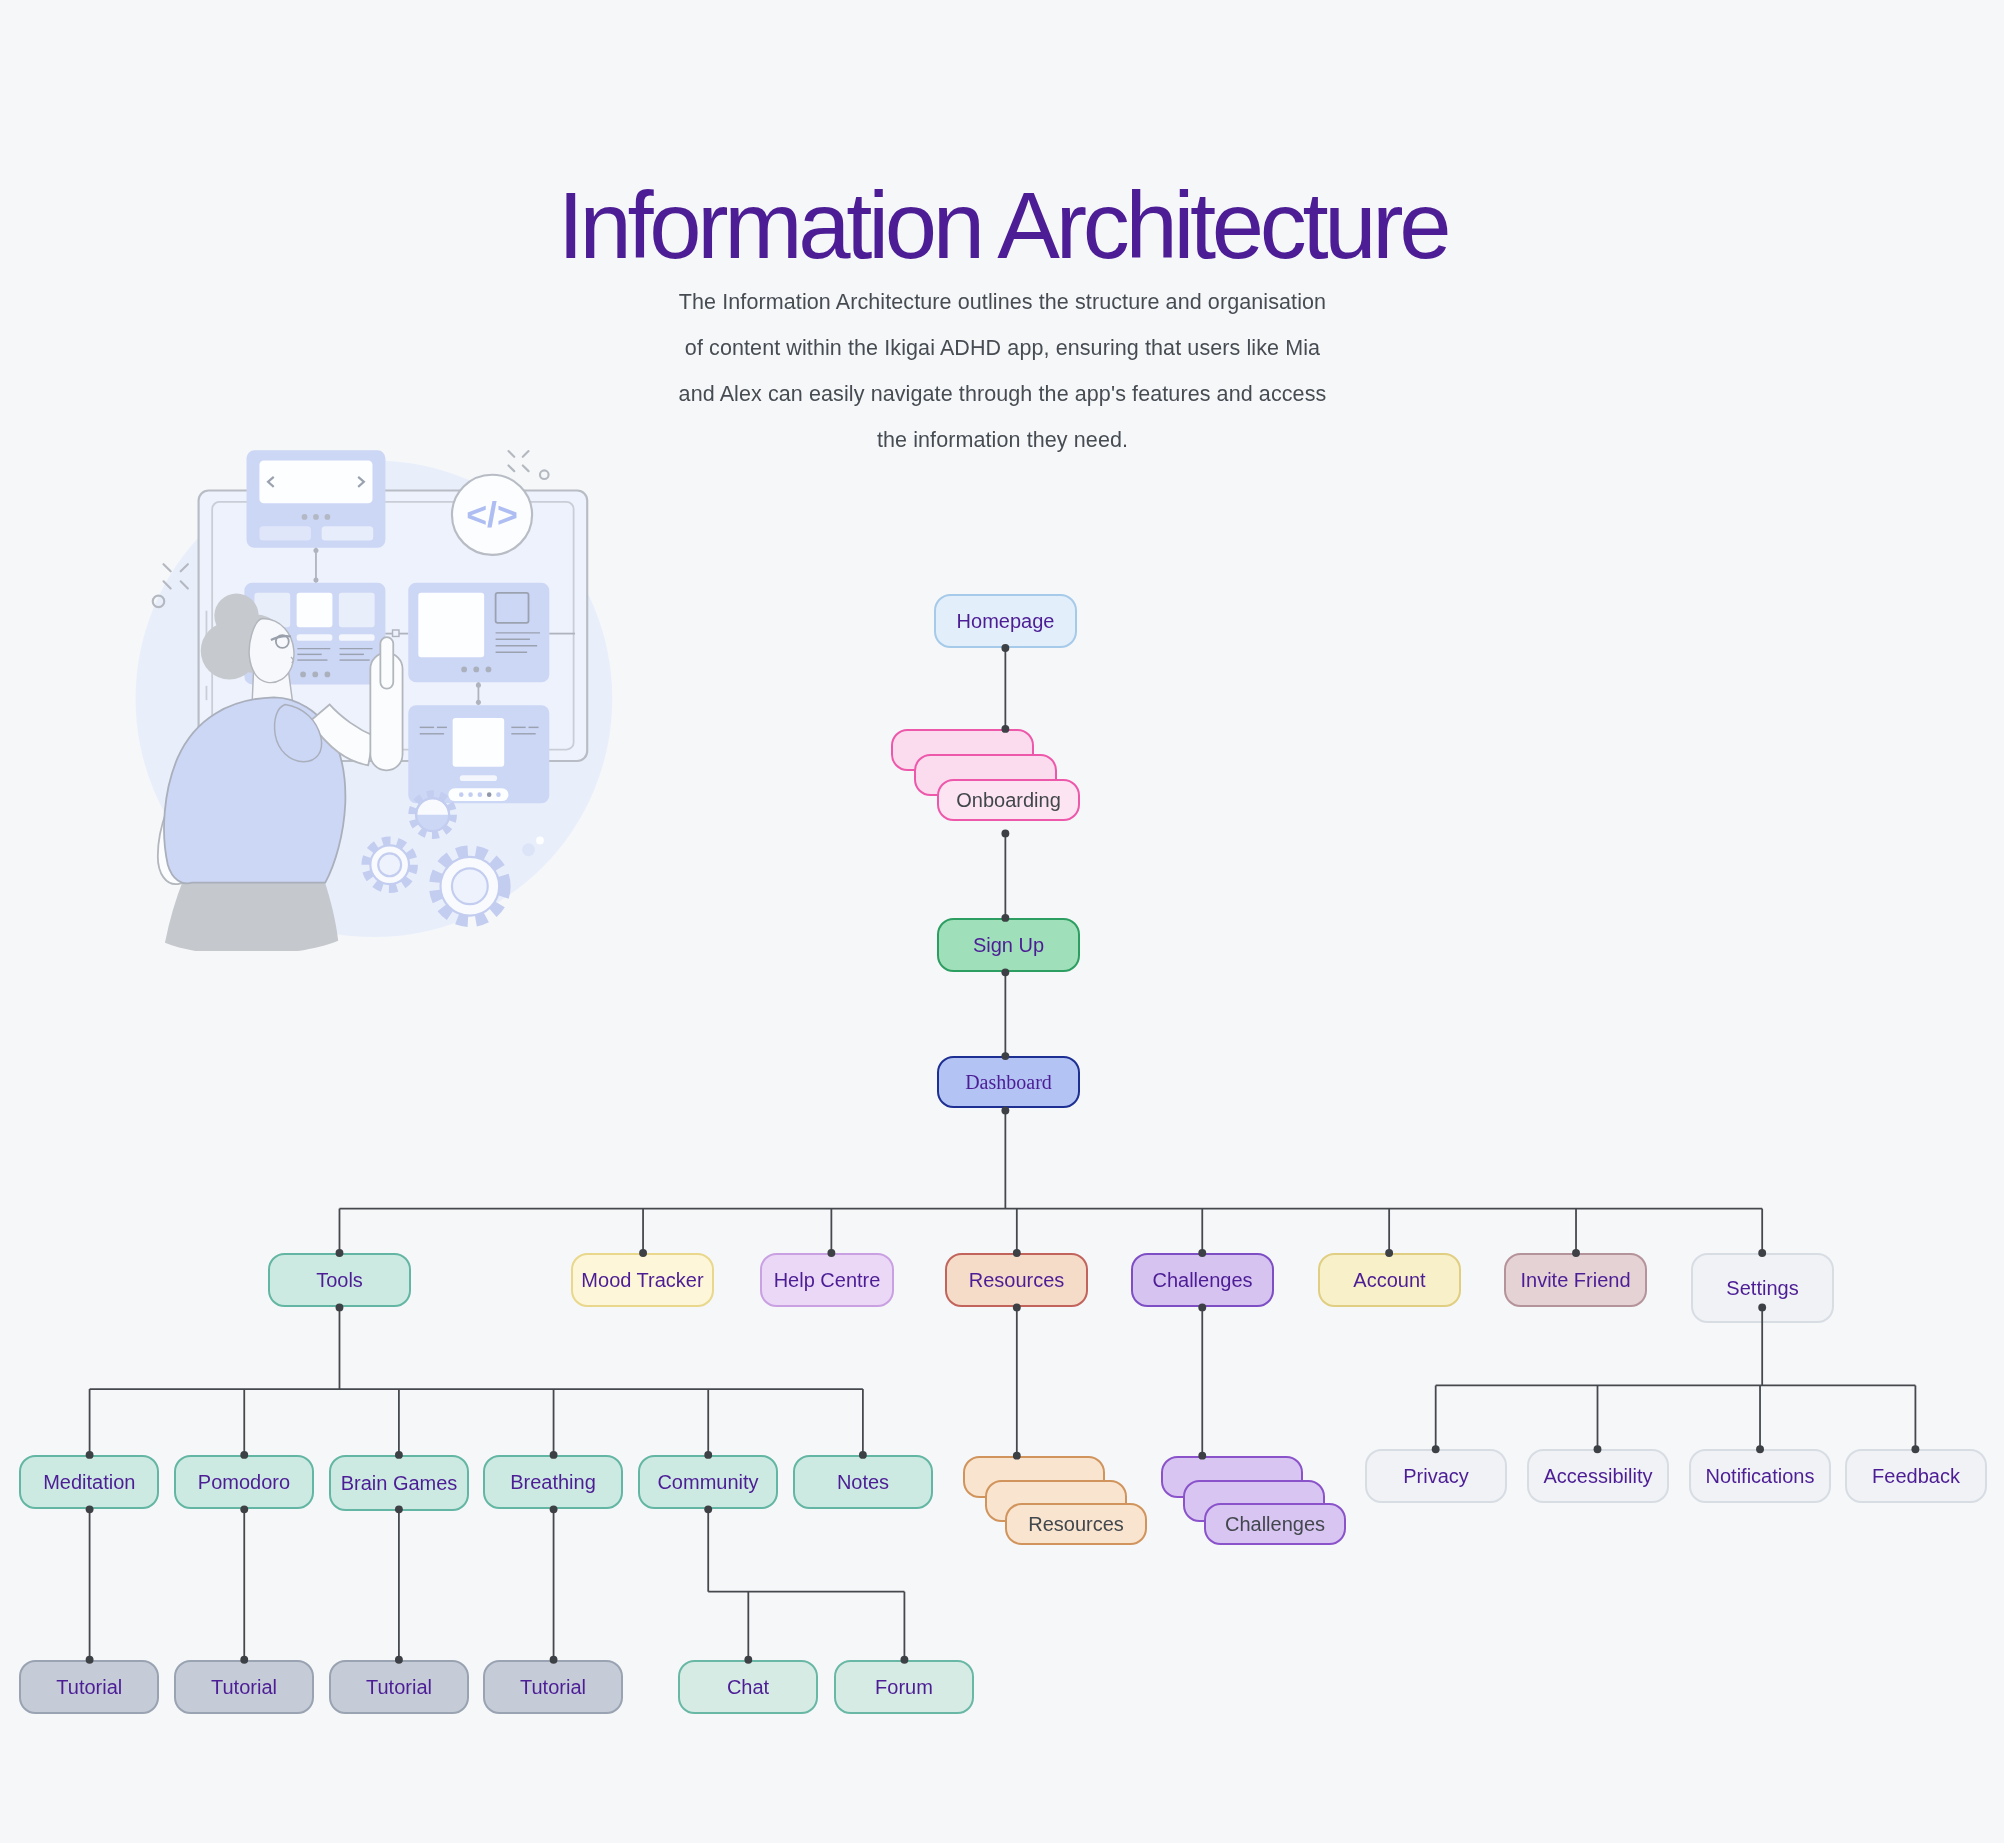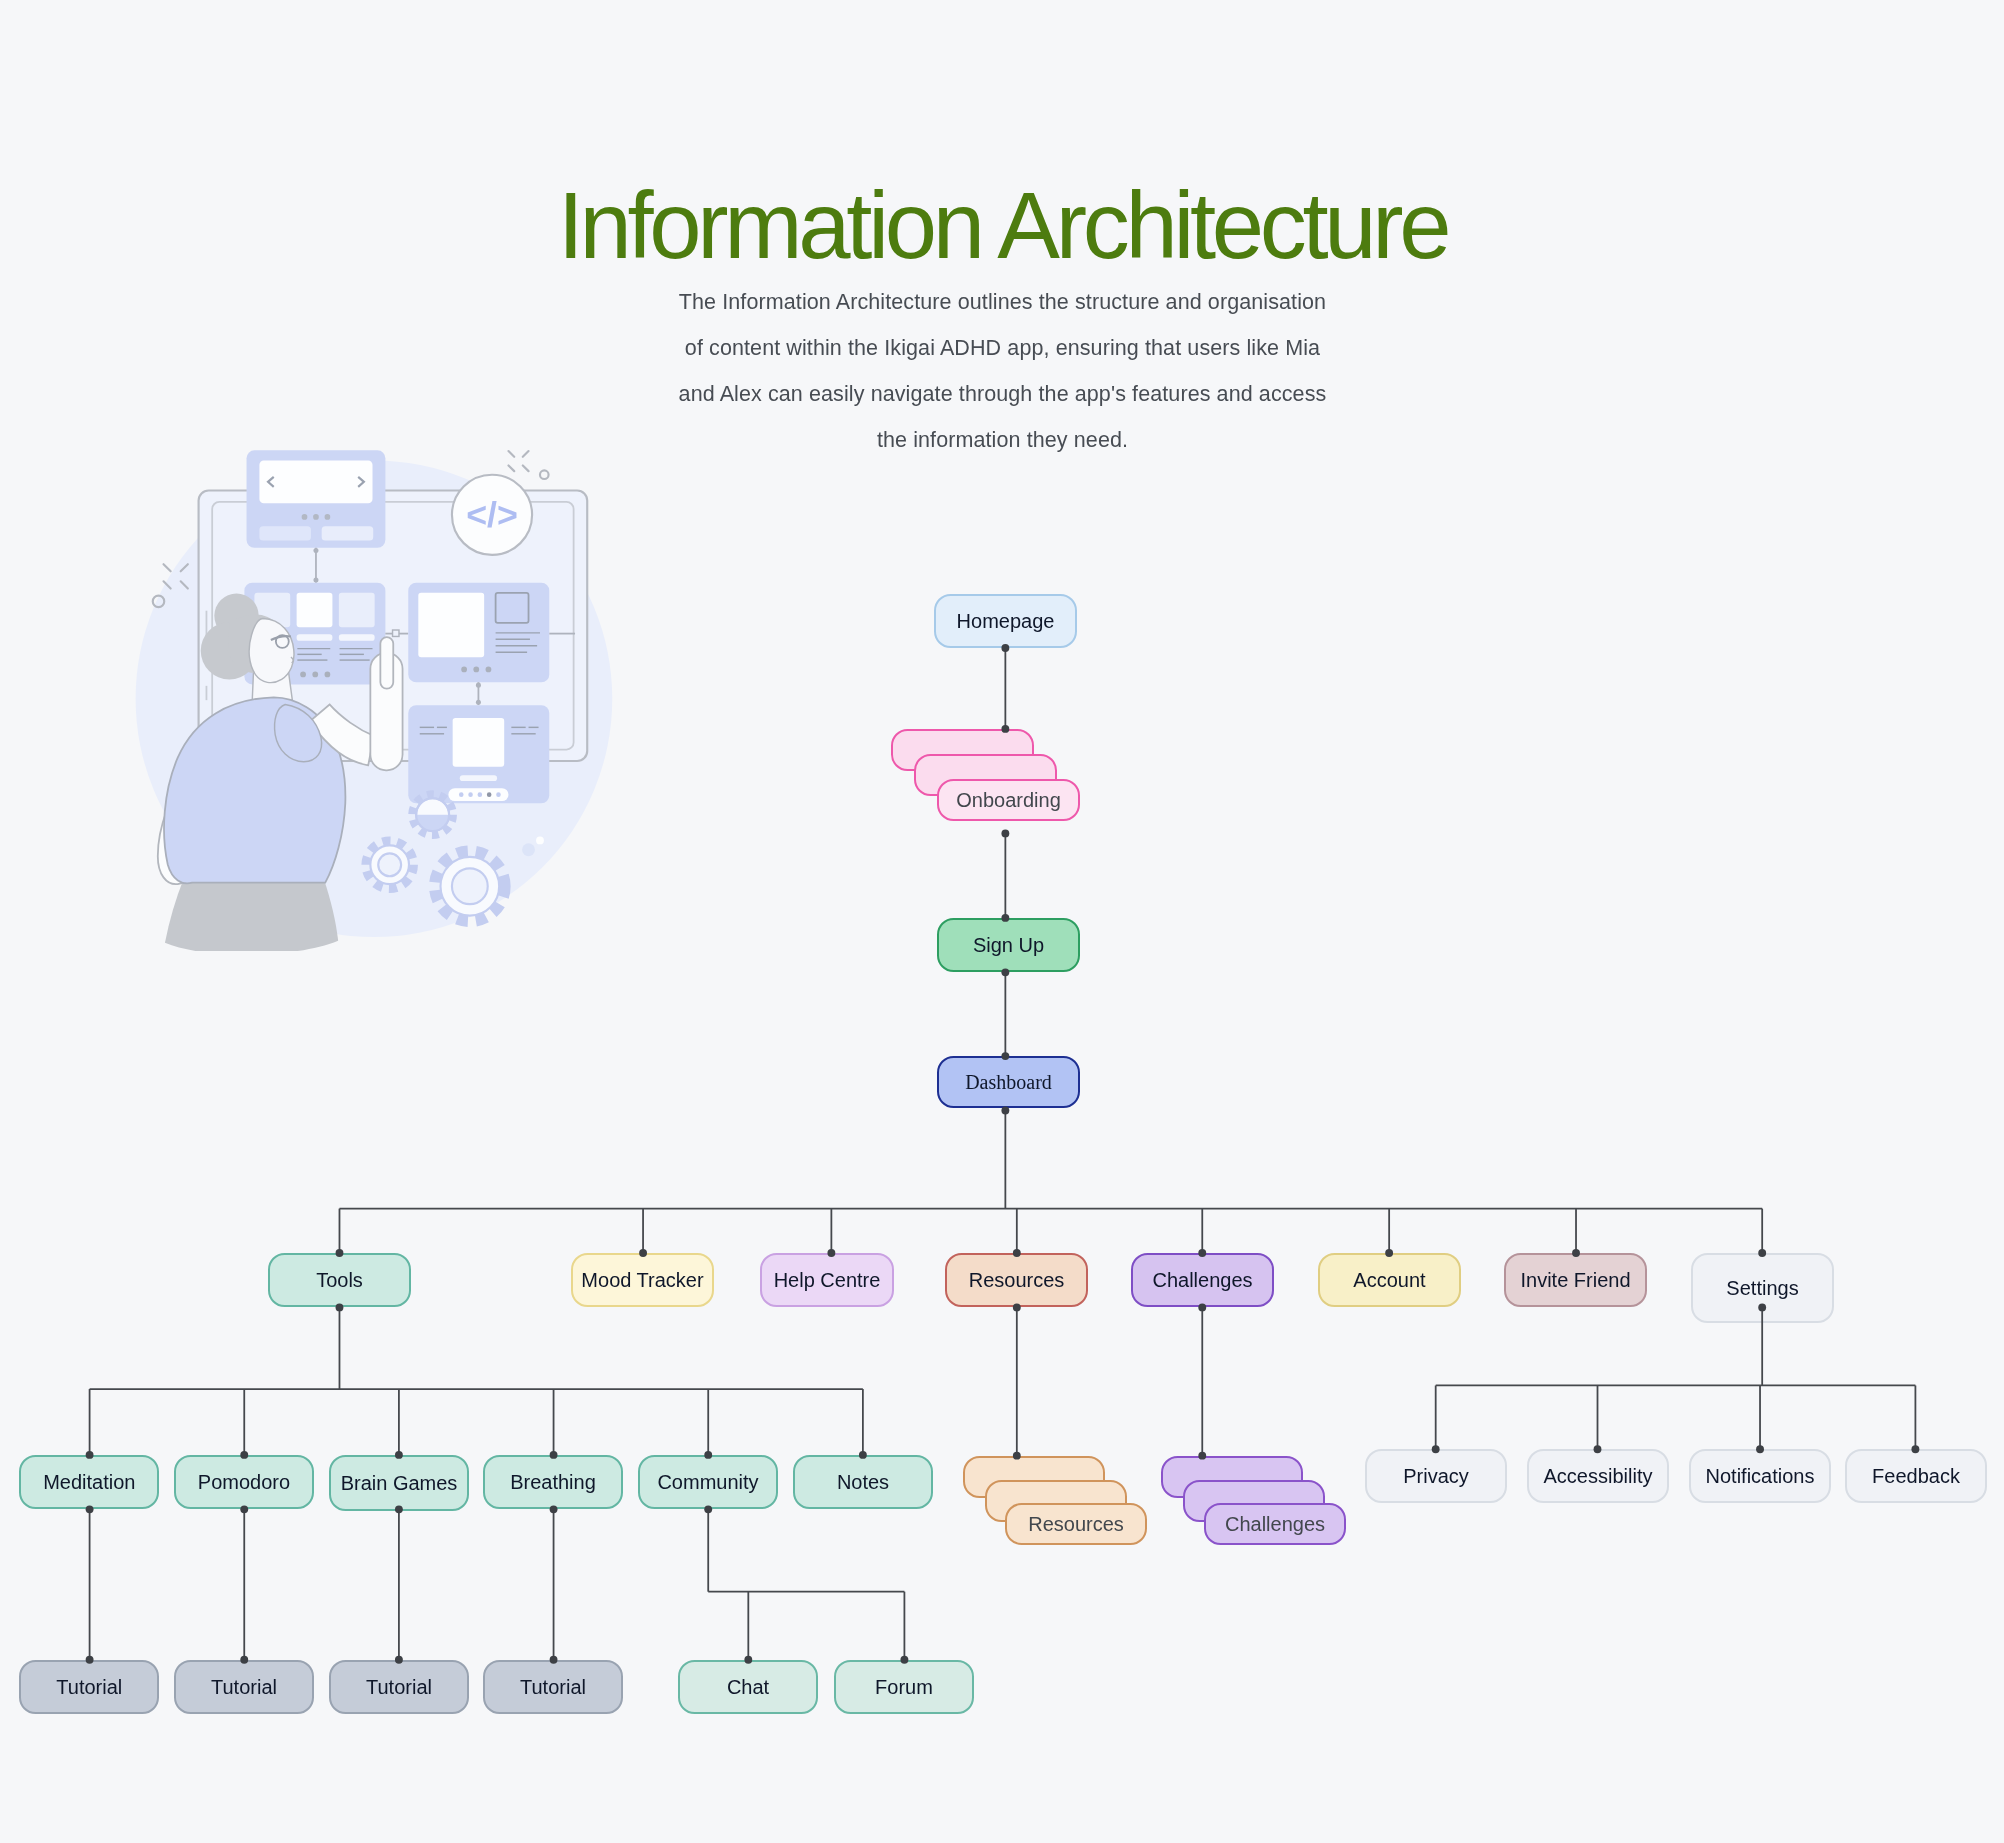--- a/index.html
+++ b/index.html
@@ -9,36 +9,36 @@
     background:#f6f7f9;
   }
   .canvas{
     position:relative;width:2005px;height:1843px;overflow:hidden;
     background:#f6f7f9;
   }
   .page-title{
     position:absolute;top:109px;left:0;width:2005px;
     text-align:center;
     font-size:94px;font-weight:500;letter-spacing:-4.3px;
-    color:#4d7c0f;
+    color:#4c1d95;
   }
   .page-desc{
     position:absolute;top:279px;left:0;width:2005px;
     text-align:center;
   }
   .page-desc .line{
     font-size:21.5px;line-height:46px;color:#474c53;letter-spacing:0.1px;
   }
   .illustration{position:absolute;left:122px;top:435px;z-index:0;}
   .connectors{position:absolute;left:0;top:0;z-index:5;pointer-events:none;}
   .node{
     position:absolute;box-sizing:border-box;z-index:2;
     border:2.1px solid #999;border-radius:16.5px;
     display:flex;align-items:center;justify-content:center;
-    font-size:20px;color:#0f172a;background:#fff;
+    font-size:20px;color:#4c1d95;background:#fff;
     white-space:nowrap;
   }
   .stack{position:absolute;z-index:2;}
   .stack .card{
     position:absolute;box-sizing:border-box;
     width:143px;height:42px;
     border:2.1px solid #999;border-radius:16.5px;
     display:flex;align-items:center;justify-content:center;
     font-size:20px;color:#42474d;
   }

